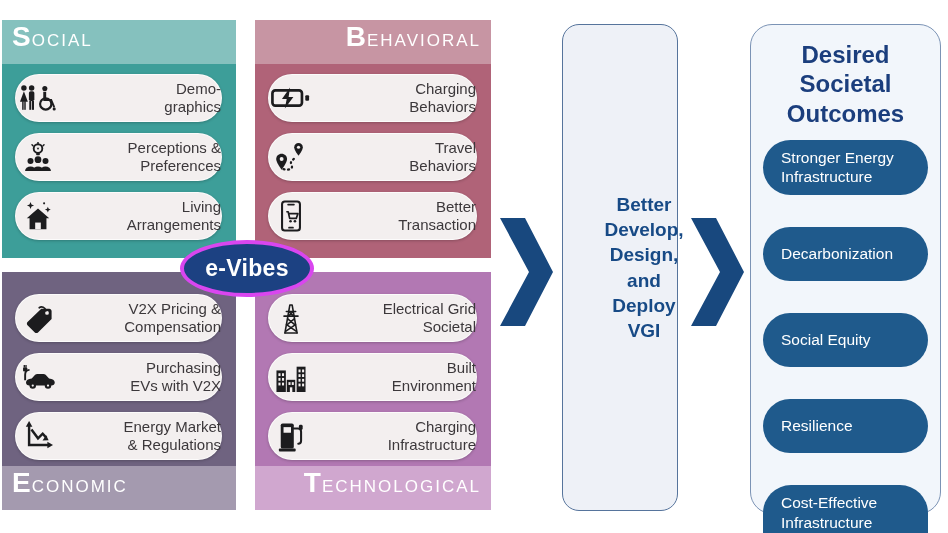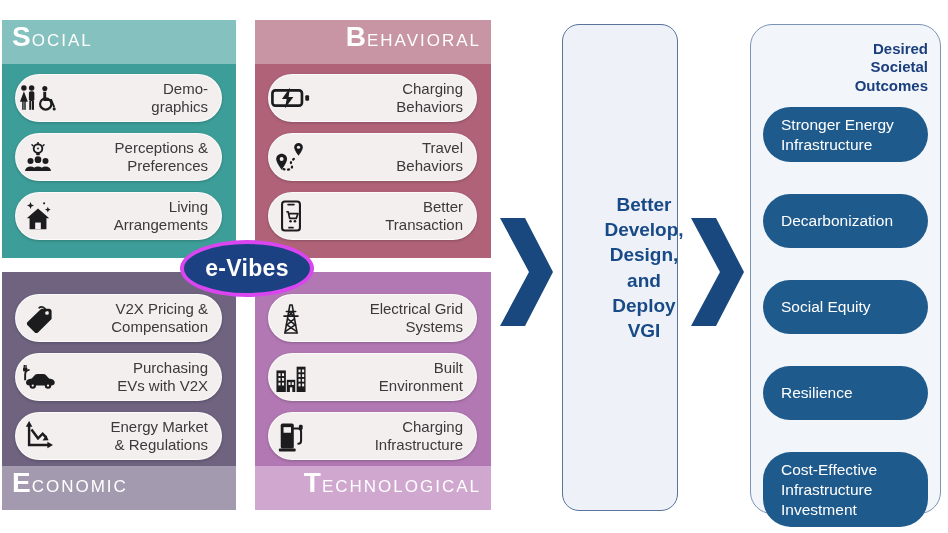--- a/index.html
+++ b/index.html
@@ -28,21 +28,21 @@
 
   .qbody{position:absolute;left:0;right:0;display:flex;flex-direction:column;gap:11px;
          padding:0 14px 0 13px;}
   .quad.social .qbody,.quad.behavioral .qbody{top:54px;}
   .quad.economic .qbody,.quad.technological .qbody{top:22px;}
 
   .pill{height:46px;background:var(--pill-bg,#f3efef);border-radius:24px;
         display:flex;align-items:center;box-shadow:0 1px 3px rgba(0,0,0,.22);
         border:1px solid rgba(255,255,255,.75);}
   .pill .icn{width:44px;flex:0 0 44px;display:flex;justify-content:center;align-items:center;color:#1c1c1e;}
-  .pill-label{flex:1;text-align:right;padding-right:13px;font-size:15px;line-height:1.18;
+  .pill-label{flex:1;text-align:right;font-size:15px;line-height:1.18;
               color:var(--pill-text,#3c383b);white-space:pre-line;}
 
   
   .hub{position:absolute;left:180px;top:240px;width:134px;height:57px;border-radius:50%;
        background:var(--hub-bg,#1c4182);border:4px solid #d946ef;box-sizing:border-box;
        display:flex;align-items:center;justify-content:center;z-index:5;}
   .hub span{color:#fff;font-weight:700;font-size:23px;letter-spacing:.3px;}
 
   
   .chev{position:absolute;top:218px;width:53px;height:108px;color:var(--arrow,#18487e);}
@@ -53,21 +53,21 @@
   .process{position:absolute;left:562px;top:24px;width:116px;height:487px;box-sizing:border-box;
            background:var(--process-panel-bg,#eef1f7);border:1.5px solid var(--process-panel-border,#56749c);
            border-radius:17px;display:flex;align-items:center;justify-content:center;padding-left:48px;}
   .process-text{white-space:pre-line;text-align:center;font-weight:700;font-size:19px;
                 line-height:1.32;color:var(--process-text,#174a86);}
 
   
   .outcomes{position:absolute;left:750px;top:24px;width:191px;height:490px;box-sizing:border-box;
             background:var(--outcomes-panel-bg,#f2f6fb);border:1.3px solid var(--outcomes-panel-border,#7b93b5);
             border-radius:22px;padding:13px 12px;}
-  .outcomes-title{white-space:pre-line;text-align:right;font-weight:700;font-size:15px;
+  .outcomes-title{white-space:pre-line;text-align:center;font-weight:700;font-size:24px;
                   line-height:1.22;color:var(--outcomes-title,#1b3e7d);margin:2px 0 12px;}
   .olist{display:flex;flex-direction:column;gap:32px;}
   .opill{background:var(--outcome-pill-bg,#1f5a8c);border-radius:28px;min-height:54px;box-sizing:border-box;
          display:flex;align-items:center;padding:8px 10px 8px 18px;}
   .opill span{color:var(--outcome-pill-text,#fff);font-size:15.5px;line-height:1.27;}
   .opill.tall{min-height:66px;}
 
   svg{display:block;}
 </style>
 </head>
@@ -249,21 +249,21 @@
             <g fill="none" stroke="currentColor" stroke-width="1.7" stroke-linecap="round">
               <path d="M8.5 33 L13.8 3 M21.5 33 L16.2 3 M13.8 3 h2.4"></path>
               <path d="M10 10 H20 M7.5 15 H22.5 M8.5 33 H21.5"></path>
               <path d="M12.6 10 L17.8 15 M17.4 10 L12.2 15"></path>
               <path d="M11.5 18 L19 24 M18.5 18 L11 24"></path>
               <path d="M10.2 24 L20.4 31 M19.8 24 L9.6 31"></path>
             </g>
           </svg>
         </span>
         <span class="pill-label">Electrical Grid
-Systems</span>
+Societal</span>
       </div>
       <div class="pill">
         <span class="icn">
           <svg width="34" height="30" viewBox="0 0 36 32">
             <g fill="currentColor">
               <rect x="2.5" y="9" width="10" height="23"></rect>
               <rect x="13.5" y="19" width="9" height="13"></rect>
               <rect x="24" y="5" width="9.5" height="27"></rect>
             </g>
             <g fill="#f3efef">

